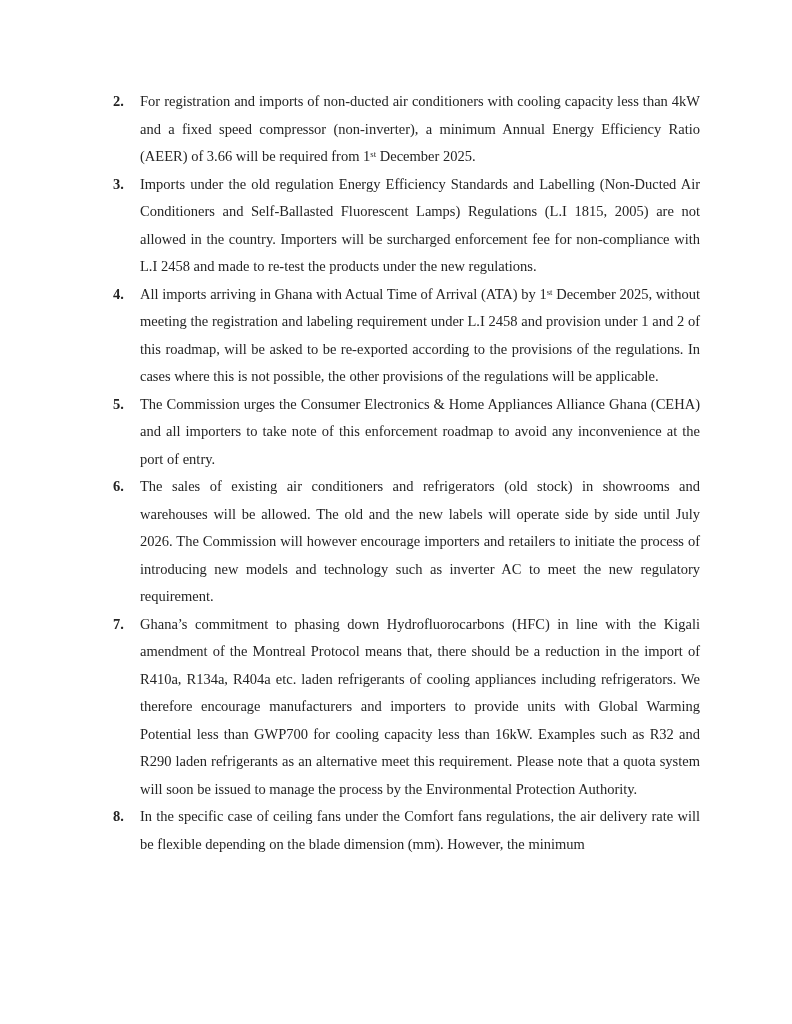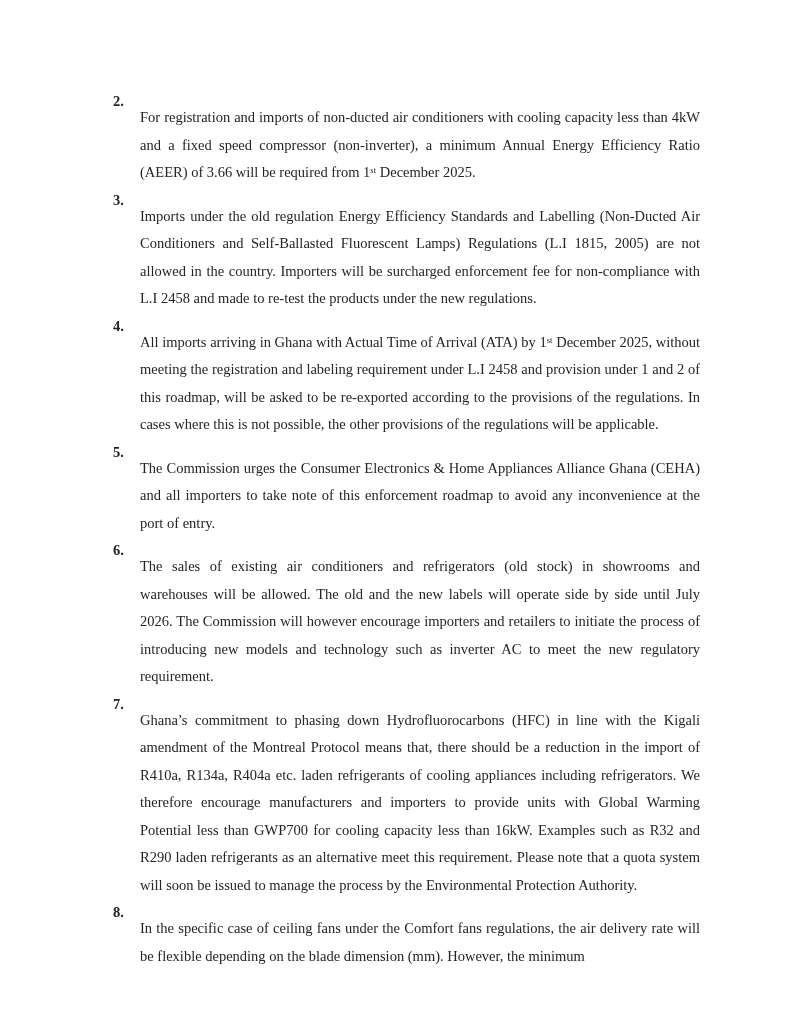--- a/index.html
+++ b/index.html
@@ -28,21 +28,20 @@
     font-size: 14.5px;
     line-height: 27.5px;
   }
   .doc-item .num {
     flex: 0 0 27px;
     font-weight: bold;
   }
   .doc-item .txt {
     flex: 1 1 auto;
     text-align: justify;
-    margin-top: 16px;
   }
   .doc-item .txt sup {
     font-size: 0.6em;
     line-height: 0;
     vertical-align: baseline;
     position: relative;
     top: -0.42em;
   }
 </style>
 </head>

